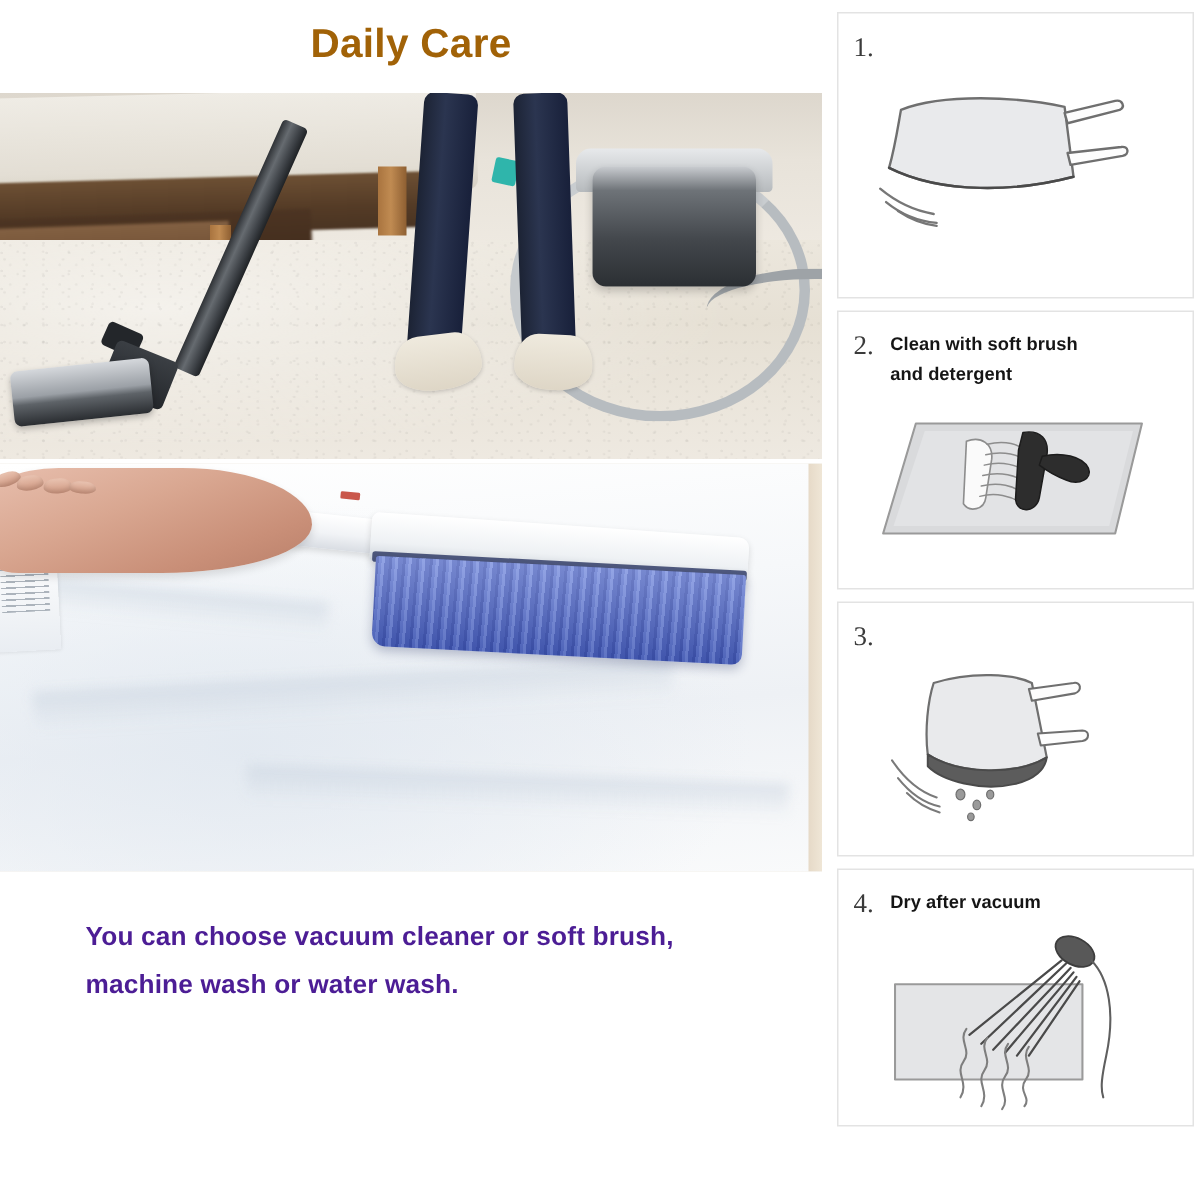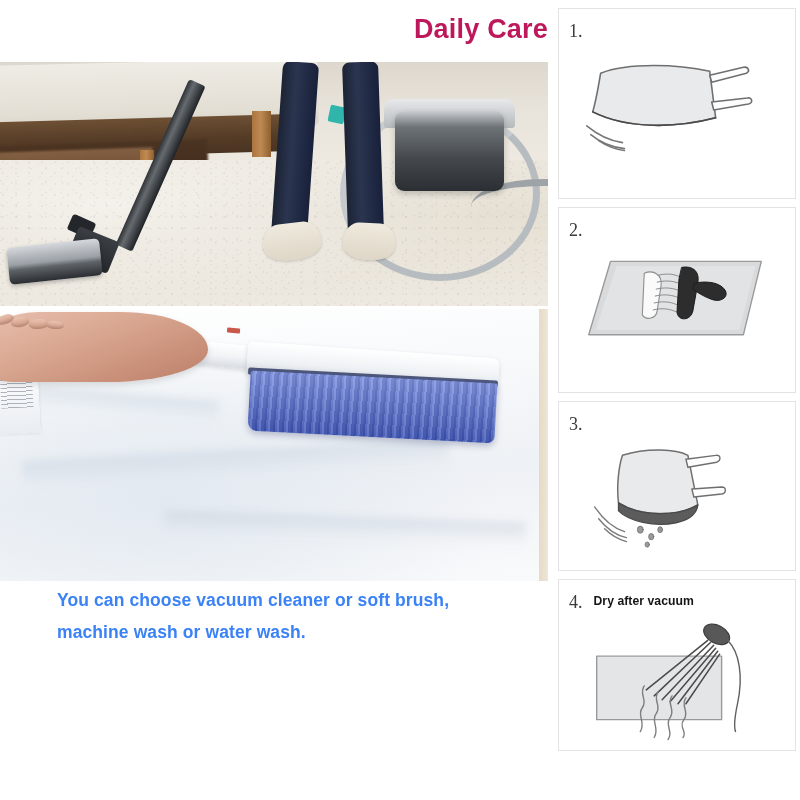--- a/index.html
+++ b/index.html
@@ -15,24 +15,24 @@
     font-family: "Liberation Sans", sans-serif;
     -webkit-font-smoothing: antialiased;
   }
 
   
   #page-title {
     position: absolute;
     left: 0;
     top: 14px;
     width: 548px;
-    text-align: right;
+    text-align: center;
     font-size: 27px;
     font-weight: bold;
-    color: #be185d;
+    color: #a16207;
     letter-spacing: 0.2px;
   }
 
   
   .photo {
     position: absolute;
     overflow: hidden;
     background: #efebe4;
   }
   #photo-vacuum {
@@ -308,25 +308,25 @@
     position: absolute;
     right: 0; top: 0;
     width: 1.6%; height: 100%;
     background: linear-gradient(90deg, rgba(228,214,194,.9), #efe6d6);
   }
 
   
   #bottom-caption {
     position: absolute;
     left: 57px;
-    top: 584px;
+    top: 608px;
     width: 470px;
     font-size: 17.5px;
     font-weight: bold;
-    color: #3b82f6;
+    color: #4c1d95;
     line-height: 1.85;
     letter-spacing: .1px;
     white-space: pre-line;
   }
 
   
   #steps {
     position: absolute;
     left: 558px;
     top: 8px;
@@ -448,20 +448,22 @@
           <path d="M32 95 C43 104, 55 108, 66 109" stroke="#777"></path>
           <path d="M40 101 C49 107, 58 110, 66 111" stroke="#777"></path>
         </g>
       </svg>
     </div>
   </div>
 
   <div class="step-panel step-2">
     <div class="step-head">
       <span class="step-num">2.</span>
+      <span class="step-text">Clean with soft brush
+and detergent</span>
     </div>
     <div class="step-fig">
       <svg viewBox="0 0 238 120" xmlns="http://www.w3.org/2000/svg">
         <g stroke-linecap="round" stroke-linejoin="round">
           <path d="M52 22 L204 22 L186 96 L30 96 Z" fill="#d9dadc" stroke="#9a9a9a" stroke-width="1.4"></path>
           <path d="M58 27 L198 27 L182 91 L37 91 Z" fill="#e2e3e5" stroke="none"></path>
           <path d="M86 34 C96 30, 104 36, 103 46 L99 72 C98 80, 88 82, 84 76 Z" fill="#fafafa" stroke="#8d8d8d" stroke-width="1.1"></path>
           <g stroke="#8d8d8d" stroke-width="1" fill="none">
             <path d="M100 36 C112 33, 122 36, 126 41"></path>
             <path d="M99 43 C111 40, 122 43, 127 48"></path>

